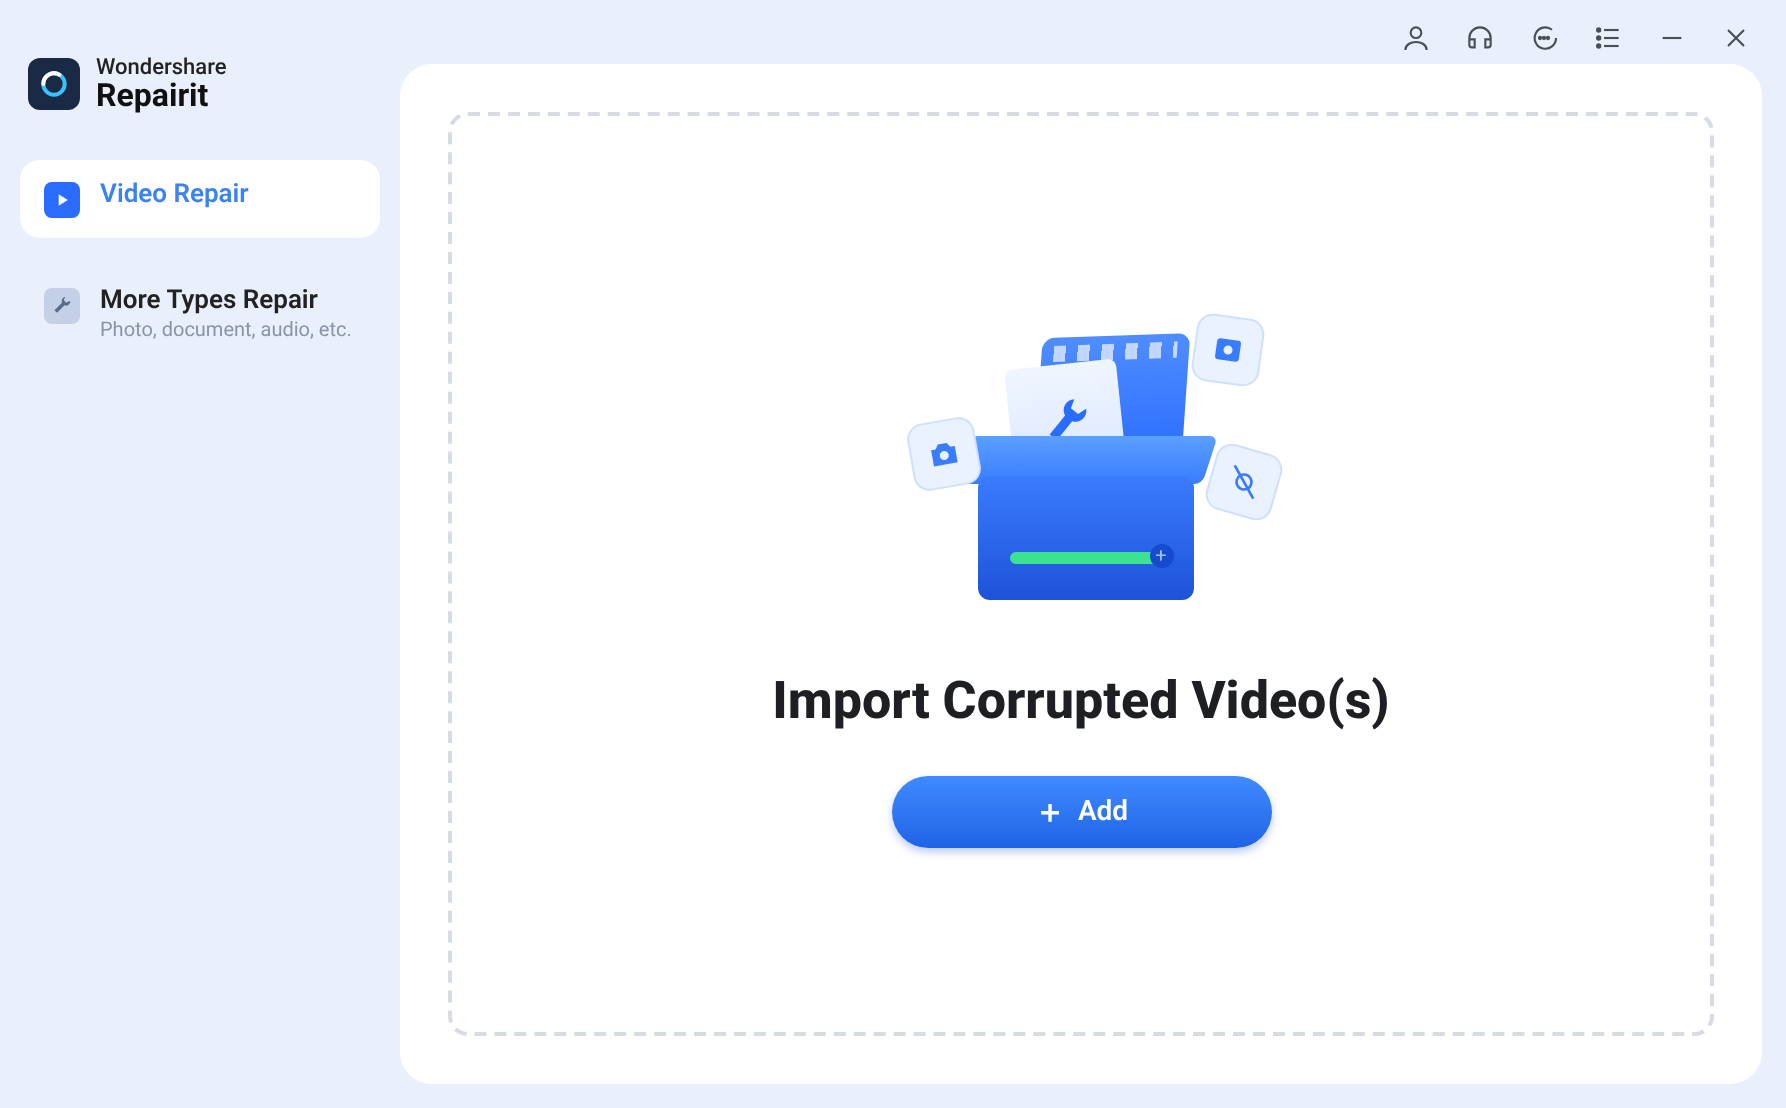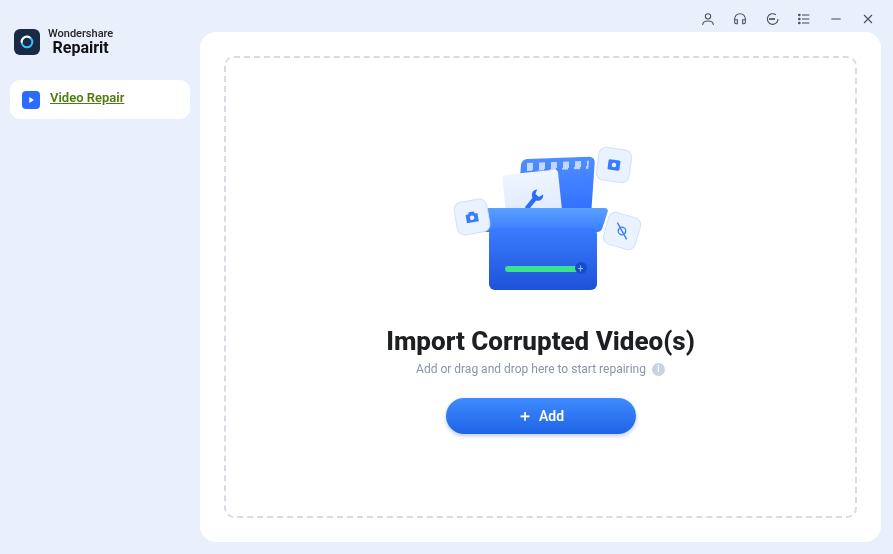--- a/index.html
+++ b/index.html
@@ -1,34 +1,34 @@
 <!DOCTYPE html>
 <html><head>
 <meta charset="utf-8">
 <style>
   * { box-sizing: border-box; margin: 0; padding: 0; font-family: -apple-system, BlinkMacSystemFont, "Segoe UI", Roboto, Arial, sans-serif; }
   html, body { width: 893px; height: 554px; overflow: hidden; }
   body { background: #eaf0fb; display: flex; }
 
   
   .sidebar { width: 200px; height: 100%; padding: 28px 10px 10px 10px; }
-  .brand { display: flex; align-items: center; gap: 8px; padding: 0 4px 24px 4px; text-align: center; }
+  .brand { display: flex; align-items: center; gap: 8px; padding: 0 4px 24px 4px; }
   .brand-icon { width: 26px; height: 26px; border-radius: 6px; background: #1a2a44; display:flex; align-items:center; justify-content:center; }
   .brand-icon svg { width: 16px; height:16px; }
   .brand-text { line-height: 1.05; }
   .brand-text .line1 { font-size: 11px; color:#222; font-weight:500; }
   .brand-text .line2 { font-size: 16px; color:#111; font-weight:700; }
 
   .nav-item { display:flex; align-items:flex-start; gap:10px; padding:10px 12px; border-radius:10px; cursor:pointer; margin-bottom:14px; }
   .nav-item.active { background:#ffffff; }
   .nav-item .nav-icon { width:18px; height:18px; border-radius:4px; display:flex; align-items:center; justify-content:center; flex-shrink:0; margin-top:1px; }
   .nav-item.active .nav-icon { background:#2a6cff; }
   .nav-item:not(.active) .nav-icon { background:#c3d0e8; }
   .nav-item .nav-label { font-size:13px; font-weight:600; color:#222; }
-  .nav-item.active .nav-label { color:#4d7c0f;text-decoration:underline; }
+  .nav-item.active .nav-label { color:#3b82f6; }
   .nav-item .nav-sub { font-size:10px; color:#8a94a6; font-weight:400; margin-top:2px; }
 
   
   .main { flex:1; height:100%; display:flex; flex-direction:column; }
   .titlebar { height:32px; display:flex; justify-content:flex-end; align-items:center; gap:14px; padding:6px 16px 0 0; }
   .titlebar .tb-btn { width:18px; height:18px; display:flex; align-items:center; justify-content:center; color:#4a4f57; cursor:pointer; }
   .titlebar .tb-btn svg { width:16px; height:16px; stroke:#4a4f57; fill:none; stroke-width:1.6; }
 
   .content-card { flex:1; margin:0 12px 12px 0; background:#ffffff; border-radius:16px; padding:24px; display:flex; }
   .dropzone { flex:1; border:2px dashed #d7dbe3; border-radius:10px; display:flex; flex-direction:column; align-items:center; justify-content:center; padding:20px; }
@@ -81,20 +81,31 @@
     <div class="nav-icon">
       <svg viewBox="0 0 24 24" width="10" height="10">
           <path d="M8 5v14l11-7z" fill="#fff"></path>
         </svg>
     </div>
     <div>
       <div class="nav-label">Video Repair</div>
     </div>
   </div>
 
+  <div class="nav-item">
+    <div class="nav-icon">
+      <svg viewBox="0 0 24 24" width="10" height="10">
+          <path d="M22 7a5 5 0 0 1-7 4l-9 9-3-3 9-9a5 5 0 0 1 4-7l-2 4 3 3 4-2z" fill="#5a6b8a"></path>
+        </svg>
+    </div>
+    <div>
+      <div class="nav-label">More Types Repair</div>
+      <div class="nav-sub">Photo, document, audio, etc.</div>
+    </div>
+  </div>
 
 </aside>
 
 <main class="main">
   <div class="titlebar">
     <div class="tb-btn">
         <svg viewBox="0 0 24 24">
           <circle cx="12" cy="8" r="4"></circle>
           <path d="M4 21c0-4 4-6 8-6s8 2 8 6"></path>
         </svg>
@@ -165,24 +176,20 @@
           </div>
         <div class="floaty f3">
             <svg viewBox="0 0 24 24">
               <circle cx="12" cy="12" r="5"></circle>
               <path d="M3 3l18 18"></path>
             </svg>
           </div>
       </div>
 
       <h1 class="headline">Import Corrupted Video(s)</h1>
-      <div class="subline">
-        <span>Add or drag and drop here to start repairing</span>
-        <span class="info-ic">i</span>
-      </div>
 
       <button class="add-btn">
         <span class="plus">＋</span>
         <span>Add</span>
       </button>
 
     </div>
   </section>
 </main>
 

